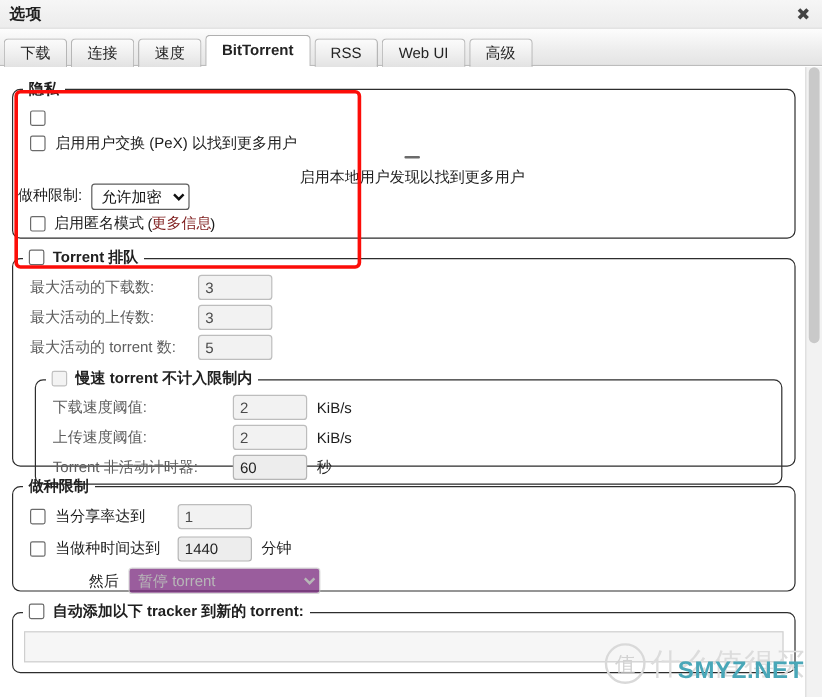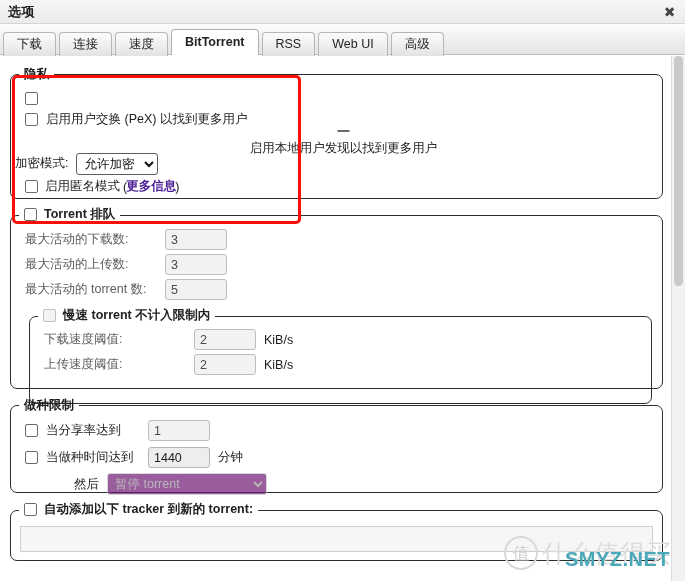--- a/index.html
+++ b/index.html
@@ -203,21 +203,21 @@
     font-size: 12.5px;
     padding: 0 3px;
   }
   select.sel.dis {
     border-color: #c8c8c8;
     background: #701a75;
     color: #9a9a9a;
   }
 
   .unit { color: #1c1c1c; }
-  .link-more { color: #4c1d95; font-weight: bold; }
+  .link-more { color: #7f1d1d; }
   .paren { color: #1c1c1c; }
 
   .textarea-box {
     border: 1px solid #cfcfcf;
     background: #f6f6f6;
     height: 24px;
     margin: 7px 9px 0 9px;
   }
 
   
@@ -296,21 +296,21 @@
       </div>
       <div class="row" style="height:21px;">
         <span class="cb"></span>
         <span class="lbl">启用用户交换 (PeX) 以找到更多用户</span>
       </div>
       <div class="row" style="height:21px;flex-direction:column;">
         <span class="cb"></span>
         <span class="lbl">启用本地用户发现以找到更多用户</span>
       </div>
       <div class="row" style="height:25px;margin-left:-10px;">
-        <span class="lbl">加密模式:</span>
+        <span class="lbl">做种限制:</span>
         <select class="sel" style="width:82px;">
           <option>允许加密</option>
         </select>
       </div>
       <div class="row" style="height:21px;gap:7px;">
         <span class="cb"></span>
         <span class="lbl">启用匿名模式</span>
         <span class="paren" style="margin-left:-4px;">(</span>
         <span class="link-more" style="margin-left:-8px;">更多信息</span>
         <span class="paren" style="margin-left:-8px;">)</span>
@@ -352,20 +352,25 @@
         <div class="row" style="height:25px;">
           <span class="lbl dim" style="width:142px;">下载速度阈值:</span>
           <input class="txt" style="width: 62px;" disabled="" value="2">
           <span class="unit">KiB/s</span>
         </div>
         <div class="row" style="height:25px;">
           <span class="lbl dim" style="width:142px;">上传速度阈值:</span>
           <input class="txt" style="width: 62px;" disabled="" value="2">
           <span class="unit">KiB/s</span>
         </div>
+        <div class="row" style="height:25px;">
+          <span class="lbl dim" style="width:142px;">Torrent 非活动计时器:</span>
+          <input class="txt enabled" style="width: 62px;" value="60">
+          <span class="unit">秒</span>
+        </div>
       </div>
     </fieldset>
   </fieldset>
 
   <fieldset class="group" style="margin-top:8px;height:96px;">
     <legend>做种限制</legend>
     <div style="padding:3px 0 0 14px;">
       <div class="row" style="height:27px;align-items:center;">
         <span class="cb"></span>
         <span class="lbl" style="width:94px;">当分享率达到</span>

